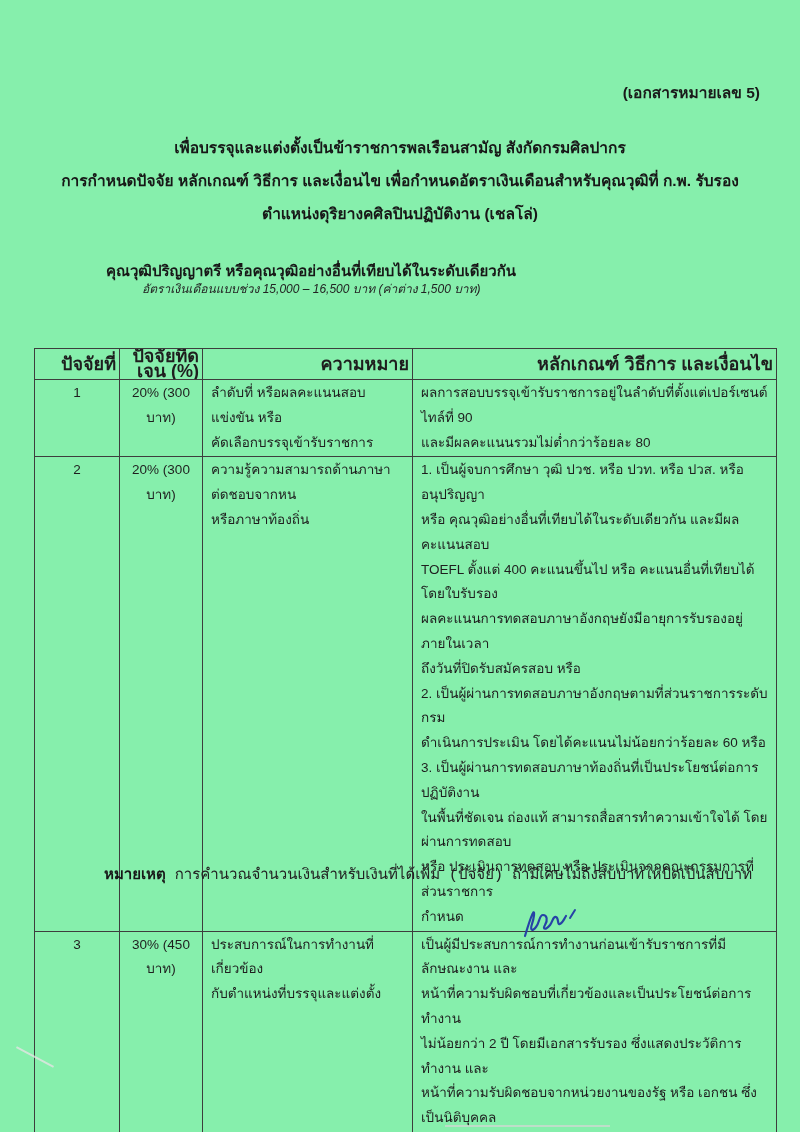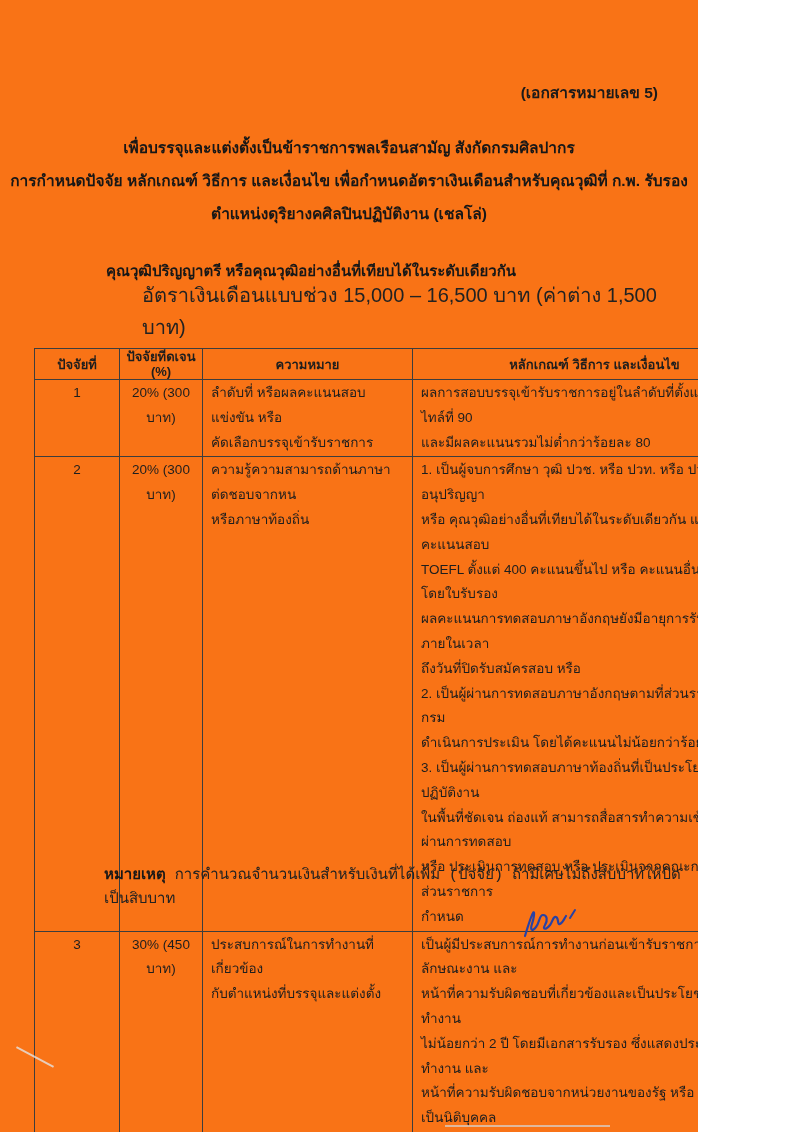--- a/index.html
+++ b/index.html
@@ -2,23 +2,23 @@
 <html><head>
 <meta charset="utf-8">
 <style>
   html, body {
     margin: 0;
     padding: 0;
     background: #ffffff;
   }
   .page {
     position: relative;
-    width: 698px;
+    width: 800px;
     height: 1132px;
-    background: #f97316;
+    background: #86efac;
     font-family: "Liberation Sans", "DejaVu Sans", sans-serif;
     color: #1c1c1c;
     overflow: hidden;
   }
 
   
   .doc-number {
     position: absolute;
     top: 80px;
     right: 40px;
@@ -47,22 +47,23 @@
     left: 106px;
     font-size: 15px;
     font-weight: 700;
     color: #171717;
     margin-top: 12px;
   }
   .intro-salary {
     position: absolute;
     top: 279px;
     left: 142px;
-    font-size: 20px;
-    color: #222222;
+    font-size: 12px;
+    color: #222222;
+    font-style: italic;
   }
   .intro-diff {
     position: absolute;
     top: 307px;
     left: 104px;
     font-size: 15px;
     color: #222222;
   }
 
   
@@ -80,26 +81,26 @@
   table.factors td {
     border: 1px solid #3d3d3d;
     vertical-align: top;
     padding: 1px 8px 1px 8px;
     line-height: 24.8px;
     white-space: pre-line;
     overflow: hidden;
   }
   table.factors th {
     font-weight: 700;
-    text-align: center;
+    text-align: right;
     vertical-align: middle;
     height: 22px;
     padding: 0 3px;
     line-height: 15px;
-    font-size: 13px;
+    font-size: 18px;
     white-space: normal;
   }
   td.c-no, td.c-pct { text-align: center; }
   tr.row-1 { height: 49px; }
   tr.row-2 { height: 274px; }
   tr.row-3 { height: 103px; }
 
   
   .note-line1 {
     position: absolute;

